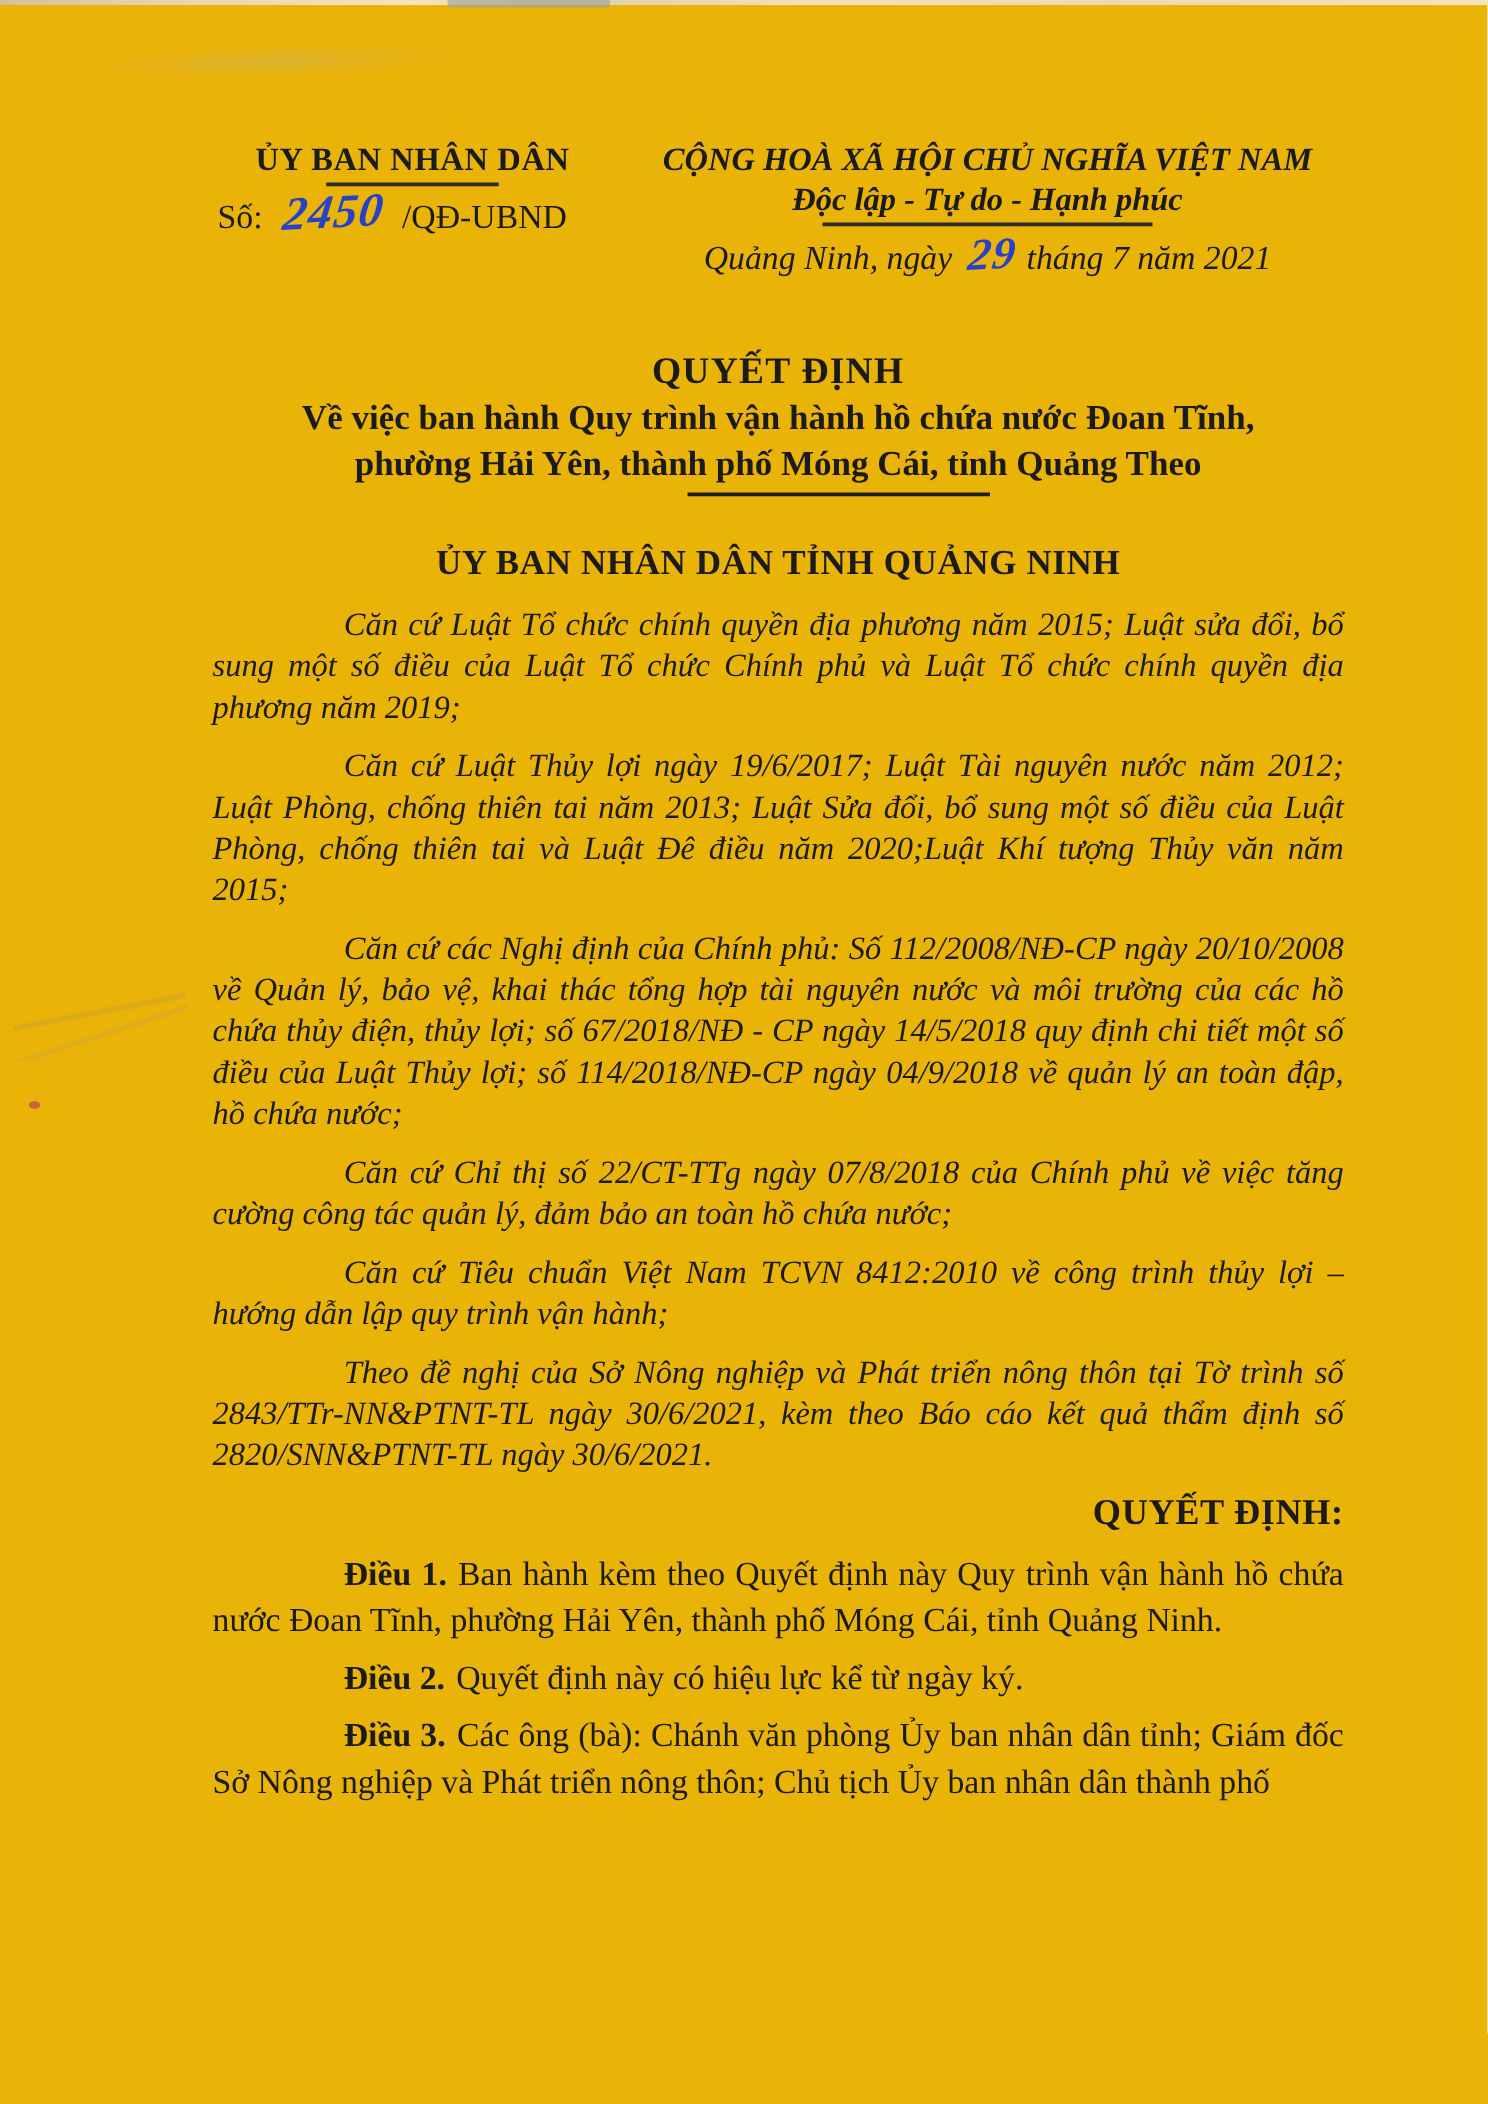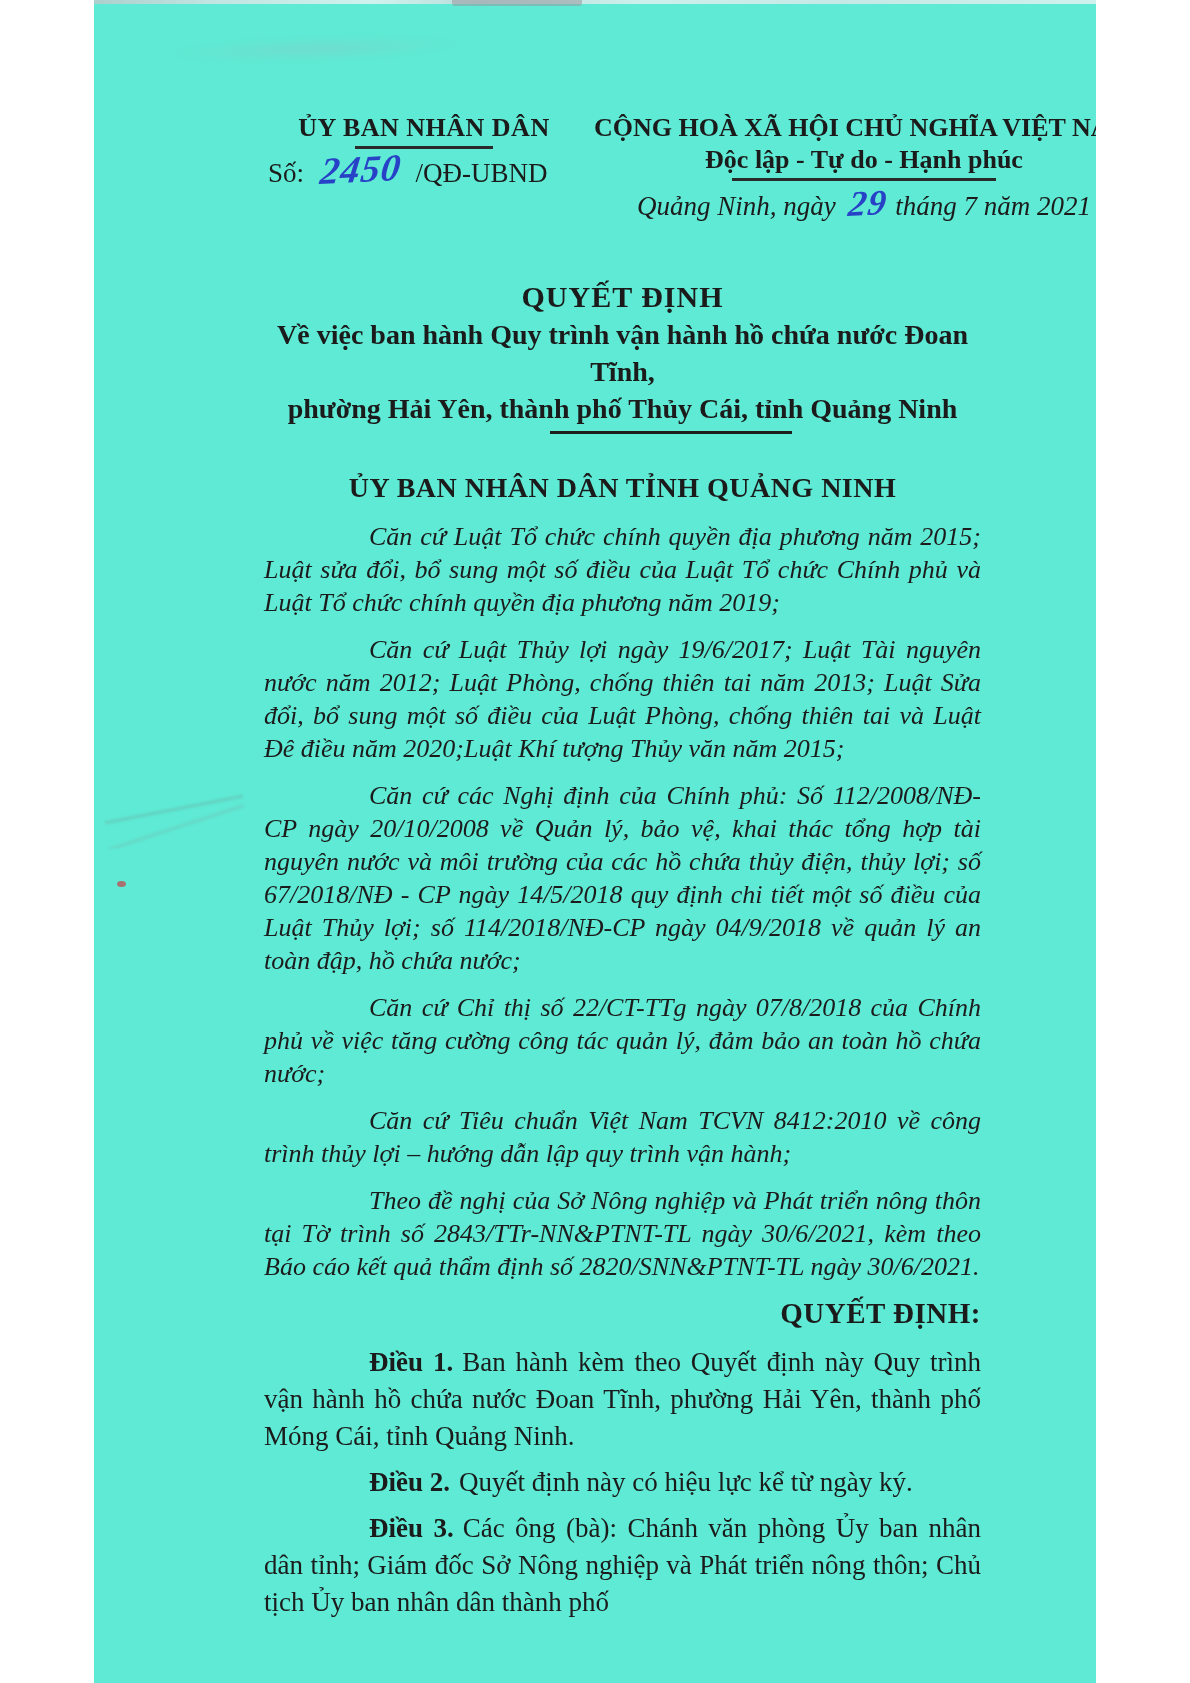--- a/index.html
+++ b/index.html
@@ -1,23 +1,23 @@
 <!DOCTYPE html>
 <html><head>
 <meta charset="utf-8">
 <style>
   html, body { margin: 0; padding: 0; background: #ffffff; }
   body { font-family: "Liberation Serif", "DejaVu Serif", serif; }
 
   .page {
     position: relative;
-    width: 1002px;
+    width: 1190px;
     height: 1683px;
     margin: 0 auto;
-    background: #5eead4;
+    background: #eab308;
     color: #1b1b1b;
     overflow: hidden;
   }
 
   
   .artifact-top-edge {
     position: absolute; top: 0; left: 0; right: 0; height: 4px;
     background: linear-gradient(90deg,#c7c7cb 0%,#e3e3e7 12%,#f5f5f7 28%,#d9d9de 38%,#f2f2f5 55%,#e8e8ec 75%,#f4f4f6 100%);
     opacity: .75;
   }
@@ -50,21 +50,21 @@
     padding: 112px 120px 0 170px;
   }
   .header-left { width: 320px; text-align: center; flex: none; }
   .header-right { width: 560px; text-align: center; flex: none; }
 
   .org-line { font-weight: 700; font-size: 26px; line-height: 31px; letter-spacing: .5px; }
   .org-underline { width: 138px; border-bottom: 3px solid #2a2a2a; margin: 3px auto 9px; }
 
   .doc-number { font-size: 27px; white-space: nowrap; text-align: left; padding-left: 4px; }
 
-  .motto { font-weight: 700; font-size: 26px; line-height: 32px; }
+  .motto { font-weight: 700; font-size: 26px; line-height: 32px; font-style: italic; }
   .motto-underline { width: 264px; border-bottom: 3px solid #2a2a2a; margin: 2px auto 10px; }
   .date-line { font-style: italic; font-size: 27px; white-space: nowrap; }
 
   .handwritten {
     font-style: italic; font-weight: 700;
     color: #2742c6;
     display: inline-block;
     transform: skewX(-10deg) rotate(-3deg);
   }
   .hw-number { font-size: 38px; line-height: 20px; margin: 0 8px 0 10px; letter-spacing: 1px; }
@@ -136,21 +136,21 @@
         <span>Quảng Ninh, ngày</span>
         <span class="handwritten hw-day">29</span>
         <span>tháng 7 năm 2021</span>
       </div>
     </div>
   </div>
 
   <div class="title-block">
     <div class="title-heading">QUYẾT ĐỊNH</div>
     <div class="title-sub">Về việc ban hành Quy trình vận hành hồ chứa nước Đoan Tĩnh,</div>
-    <div class="title-sub">phường Hải Yên, thành phố Thủy Cái, tỉnh Quảng Ninh</div>
+    <div class="title-sub">phường Hải Yên, thành phố Móng Cái, tỉnh Quảng Theo</div>
     <div class="title-underline"></div>
   </div>
 
   <div class="issuer">ỦY BAN NHÂN DÂN TỈNH QUẢNG NINH</div>
 
   <div class="content">
 
     <div class="preamble">
       <p>Căn cứ Luật Tổ chức chính quyền địa phương năm 2015; Luật sửa đổi, bổ sung một số điều của Luật Tổ chức Chính phủ và Luật Tổ chức chính quyền địa phương năm 2019;</p>
       <p>Căn cứ Luật Thủy lợi ngày 19/6/2017; Luật Tài nguyên nước năm 2012; Luật Phòng, chống thiên tai năm 2013; Luật Sửa đổi, bổ sung một số điều của Luật Phòng, chống thiên tai và Luật Đê điều năm 2020;Luật Khí tượng Thủy văn năm 2015;</p>

